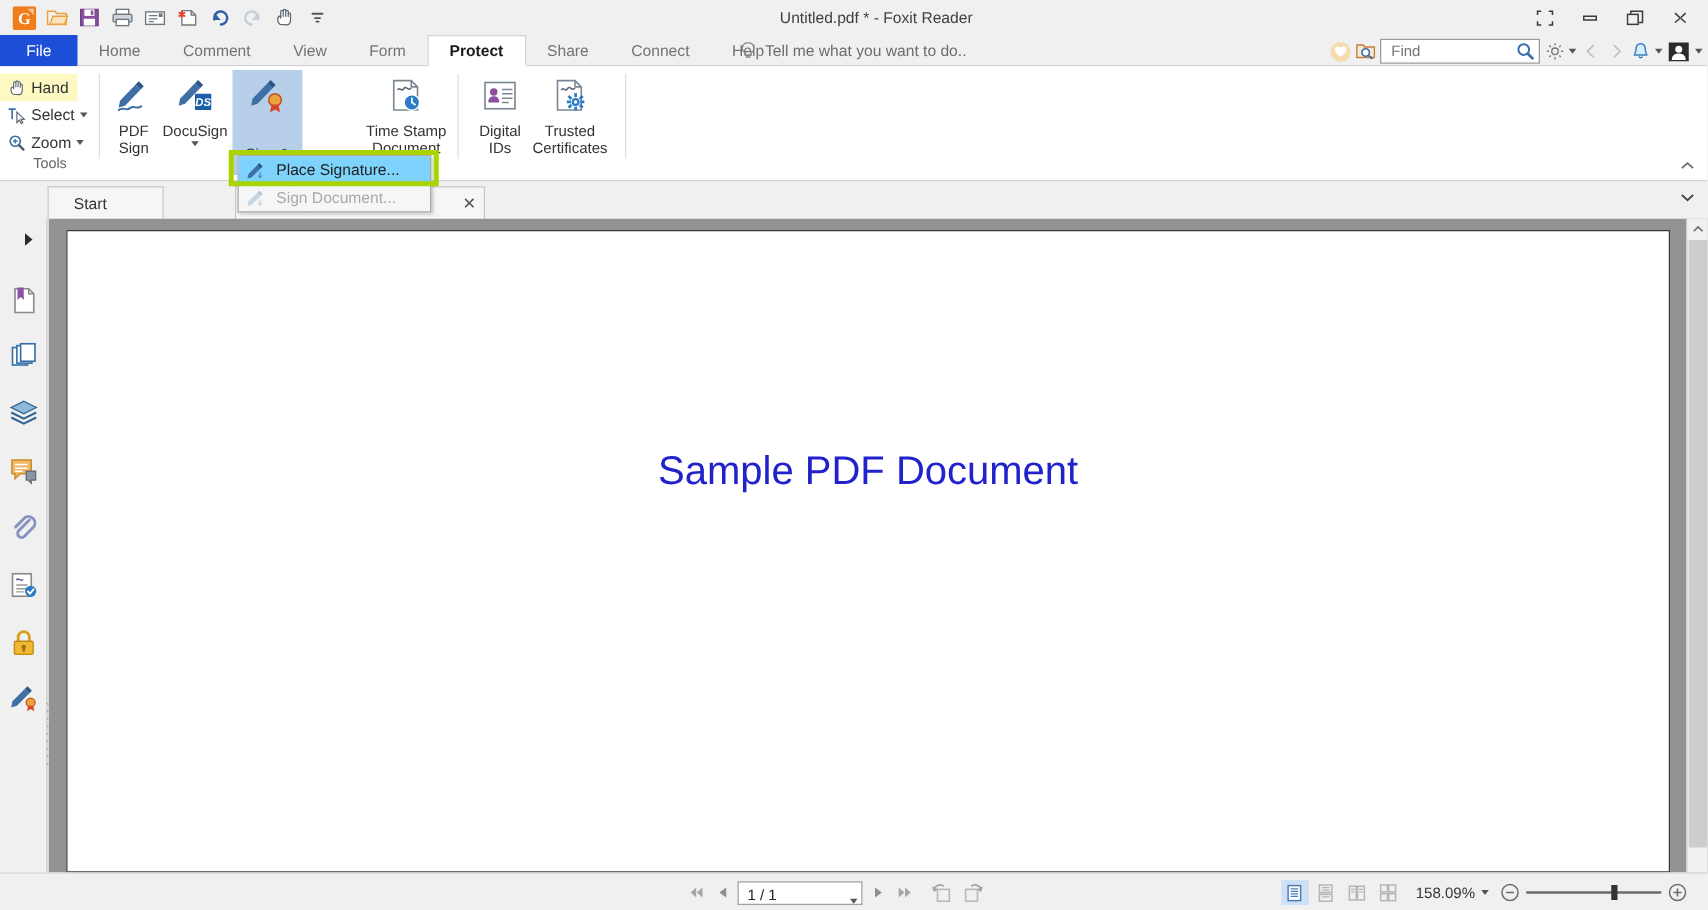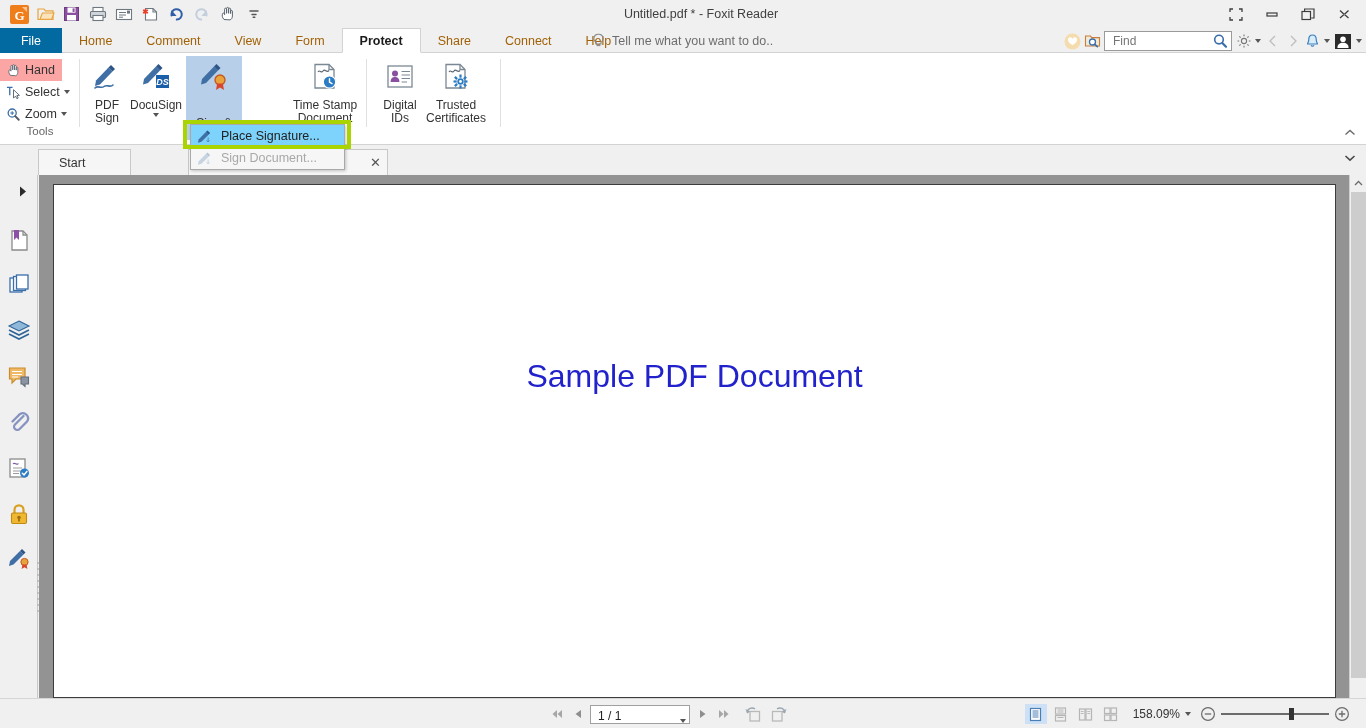--- a/index.html
+++ b/index.html
@@ -40,27 +40,27 @@
     background: transparent; border: 0;
   }
 
   
   .tabstrip {
     position: absolute; left: 0; top: 28px; width: 1366px; height: 25px;
     background: #f0f0f0; border-bottom: 1px solid #d3d3d3;
   }
   .tab-file {
     position: absolute; left: 0; top: 0; width: 62px; height: 25px;
-    background: #0369a1; color: #fff; font-size: 12.5px;
+    background: #1d4ed8; color: #fff; font-size: 12.5px;
     display: flex; align-items: center; justify-content: center;
   }
   .tabs { position: absolute; left: 62px; top: 0; height: 25px; display: flex; align-items: stretch; }
   .tab {
     padding: 0 17px; height: 25px; display: flex; align-items: center;
-    font-size: 12.5px; color: #a16207; white-space: nowrap;
+    font-size: 12.5px; color: #737373; white-space: nowrap;
   }
   .tab.active {
     background: #ffffff; color: #1b1b1b; font-weight: bold;
     border-left: 1px solid #d3d3d3; border-right: 1px solid #d3d3d3;
     border-top: 1px solid #d3d3d3; border-bottom: 1px solid #ffffff;
     margin-bottom: -1px;
   }
   .tellme {
     position: absolute; left: 592px; top: 0; height: 25px; display: flex; align-items: center; gap: 7px;
     color: #6d6d6d; font-size: 12.5px;
@@ -87,21 +87,21 @@
   .ribbon-collapse { position: absolute; right: 6px; bottom: 4px; width: 20px; height: 14px; display:flex;align-items:center;justify-content:center;}
   .grp { position: absolute; top: 0; height: 91px; }
   .grp-sep { position: absolute; top: 6px; width: 1px; height: 68px; background: #e0e0e0; }
 
   
   .tools-grp { left: 0; width: 80px; }
   .tool-row {
     display: flex; align-items: center; gap: 4px; height: 22px; padding-left: 6px;
     font-size: 12.5px; color: #333;
   }
-  .tool-row.sel { background: #fca5a5; width: 62px; }
+  .tool-row.sel { background: #fef9c3; width: 62px; }
   .tools-caption {
     position: absolute; left: 0; top: 72px; width: 80px; text-align: center;
     font-size: 11.5px; color: #666;
   }
 
   
   .bigbtn {
     position: absolute; top: 3px; width: 56px; height: 84px;
     display: flex; flex-direction: column; align-items: center;
     padding-top: 5px; font-size: 12px; color: #333; text-align: center; line-height: 13px;

